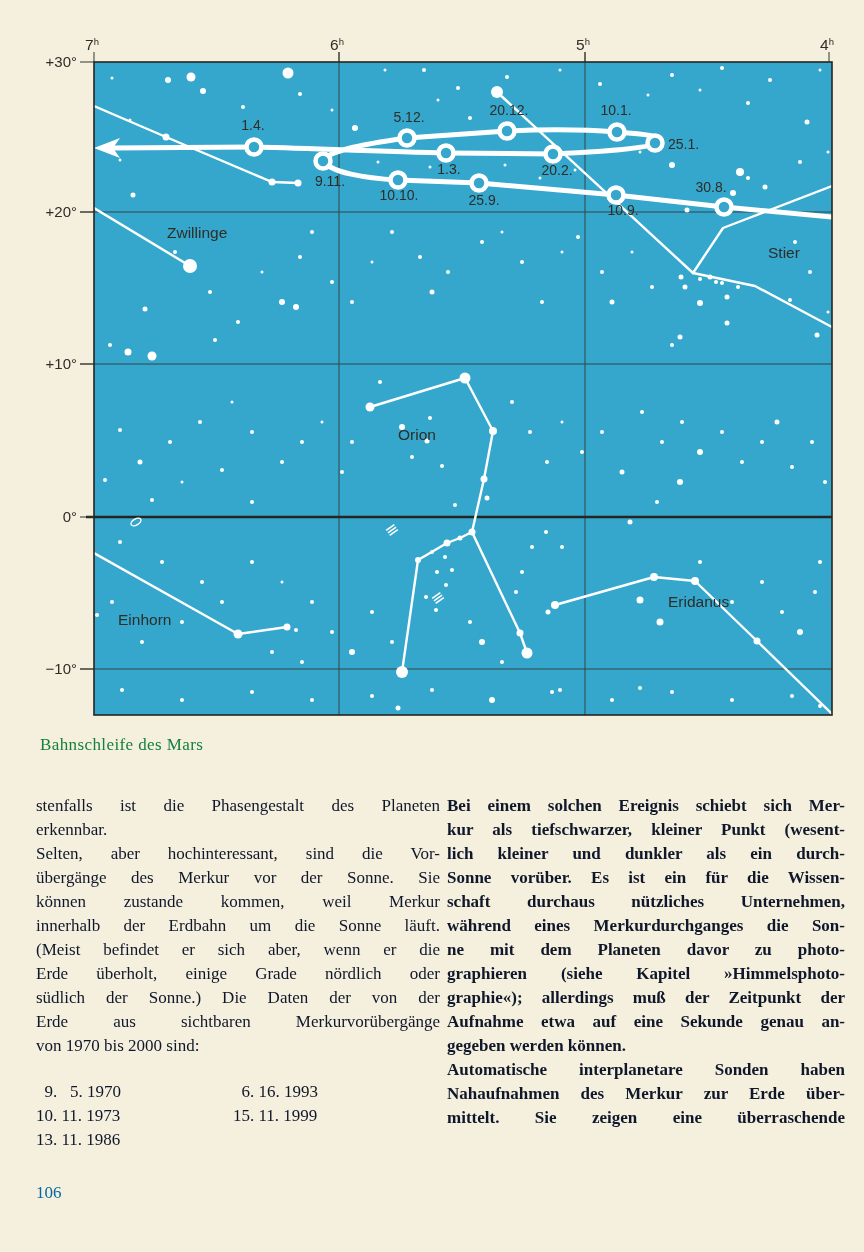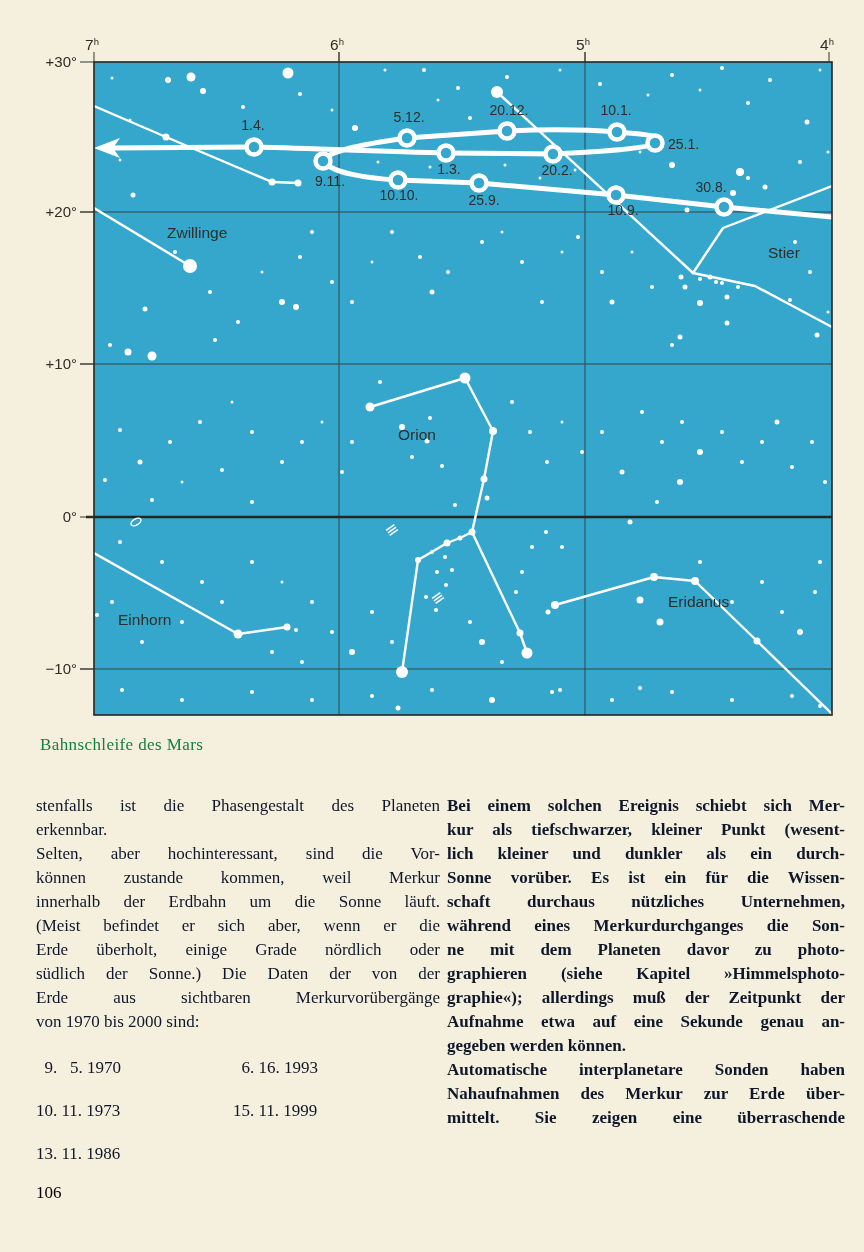--- a/index.html
+++ b/index.html
@@ -6,23 +6,23 @@
   .page{position:relative;width:864px;height:1252px;background:#f5efde;overflow:hidden;
         font-family:"Liberation Serif", serif;color:#3f3e36;}
   .chart-svg{position:absolute;left:0;top:0;}
   .caption{position:absolute;left:40px;top:735px;font-size:17px;letter-spacing:0.4px;color:#15803d;text-align:center;}
   .col{position:absolute;top:794px;font-size:17px;line-height:24px;color:#0f172a;}
   .col-left{left:36px;width:404px;}
   .col-right{left:447px;width:398px;font-weight:bold;}
   .tline{height:24px;text-align:justify;text-align-last:justify;white-space:nowrap;overflow:visible;}
   .tline.nj{text-align-last:left;}
   .dates{margin-top:22px;}
-  .drow{position:relative;height:24px;white-space:pre;margin-top:19px;}
+  .drow{position:relative;height:24px;white-space:pre;}
   .drow .c2{position:absolute;left:197px;top:0;white-space:pre;}
-  .pageno{position:absolute;left:36px;top:1183px;font-size:17px;color:#000000;}
+  .pageno{position:absolute;left:36px;top:1183px;font-size:17px;color:#0369a1;}
 </style>
 </head>
 <body>
 
 <div class="page">
 
   <svg class="chart-svg" width="864" height="775" viewBox="0 0 864 775">
       <defs>
         <clipPath id="sky-clip">
           <rect x="94" y="62" width="738" height="653"></rect>
@@ -341,20 +341,21 @@
       </g>
     </svg>
 
   <div class="caption">Bahnschleife des Mars</div>
 
   <div class="col col-left">
     <div>
         <div class="tline">stenfalls ist die Phasengestalt des Planeten</div>
         <div class="tline nj">erkennbar.</div>
         <div class="tline">Selten, aber hochinteressant, sind die Vor-</div>
+        <div class="tline">übergänge des Merkur vor der Sonne. Sie</div>
         <div class="tline">können zustande kommen, weil Merkur</div>
         <div class="tline">innerhalb der Erdbahn um die Sonne läuft.</div>
         <div class="tline">(Meist befindet er sich aber, wenn er die</div>
         <div class="tline">Erde überholt, einige Grade nördlich oder</div>
         <div class="tline">südlich der Sonne.) Die Daten der von der</div>
         <div class="tline">Erde aus sichtbaren Merkurvorübergänge</div>
         <div class="tline nj">von 1970 bis 2000 sind:</div>
       </div>
     <div class="dates">
         <div class="drow"><span class="c1">  9.   5. 1970</span><span class="c2">  6. 16. 1993</span></div>

